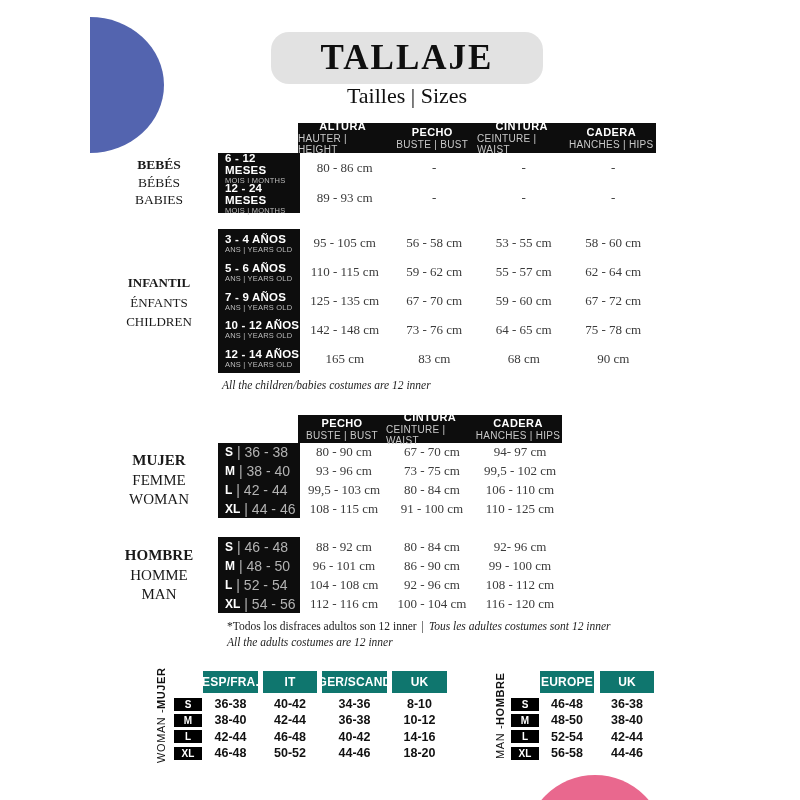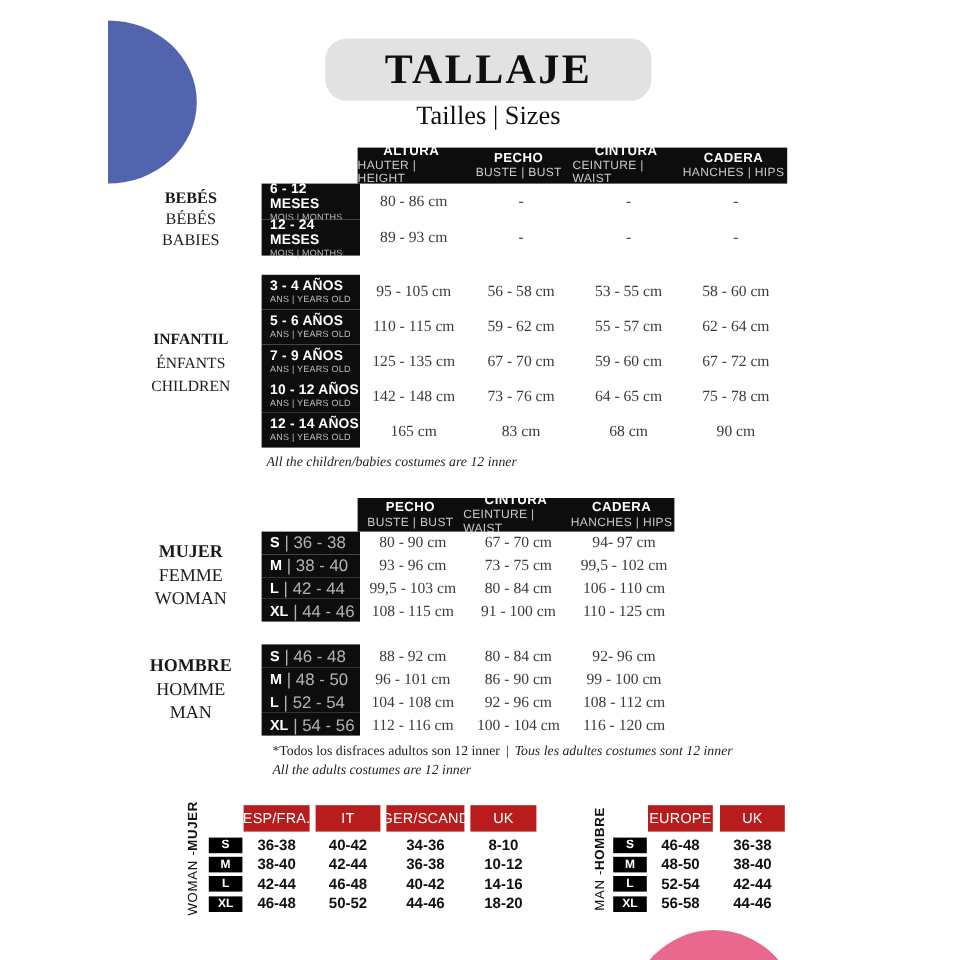--- a/index.html
+++ b/index.html
@@ -72,21 +72,21 @@
   .sletters { position:absolute; }
   #sletters-w { left:174px; top:696px; }
   #sletters-m { left:511px; top:696px; }
   .srow { height:16.3px; display:flex; align-items:center; }
   .sbox { width:28px; height:13px; background:#000; color:#fff; font-weight:bold; font-size:10px; display:flex; align-items:center; justify-content:center; }
   .convgrid { position:absolute; display:grid; }
   #convhdr-w { left:203px; top:671px; grid-template-columns:55px 54px 65px 55px; column-gap:5px; height:22px; }
   #convval-w { left:203px; top:696px; grid-template-columns:55px 54px 65px 55px; column-gap:5px; grid-auto-rows:16.3px; }
   #convhdr-m { left:540px; top:671px; grid-template-columns:54px 54px; column-gap:6px; height:22px; }
   #convval-m { left:540px; top:696px; grid-template-columns:54px 54px; column-gap:6px; grid-auto-rows:16.3px; }
-  .chcell { background:#b91c1c; color:#fff; font-weight:normal; font-size:12px; display:flex; align-items:center; justify-content:center; letter-spacing:.2px; }
+  .chcell { background:#0f766e; color:#fff; font-weight:bold; font-size:12px; display:flex; align-items:center; justify-content:center; letter-spacing:.2px; }
   .cvcell { display:flex; align-items:center; justify-content:center; font-weight:bold; font-size:12.5px; color:#111; }
 </style>
 </head>
 <body>
 
 <div class="page">
 
   <div class="blue-semi"></div>
   <div class="pink-circle"></div>
 

